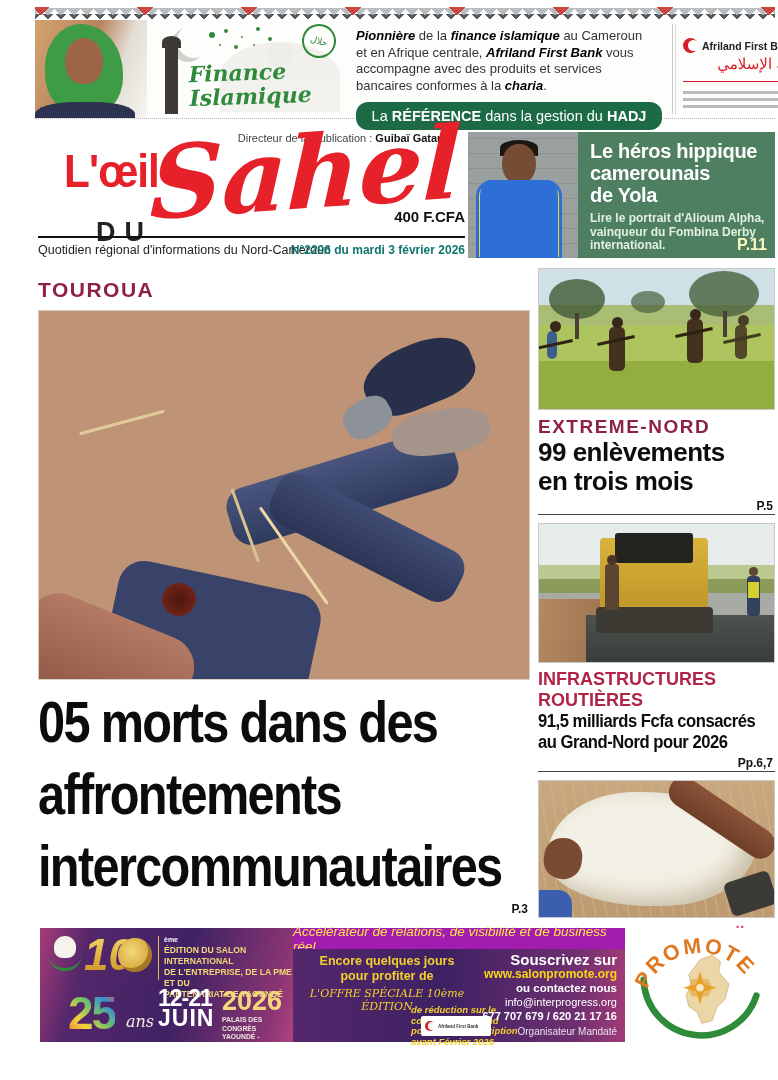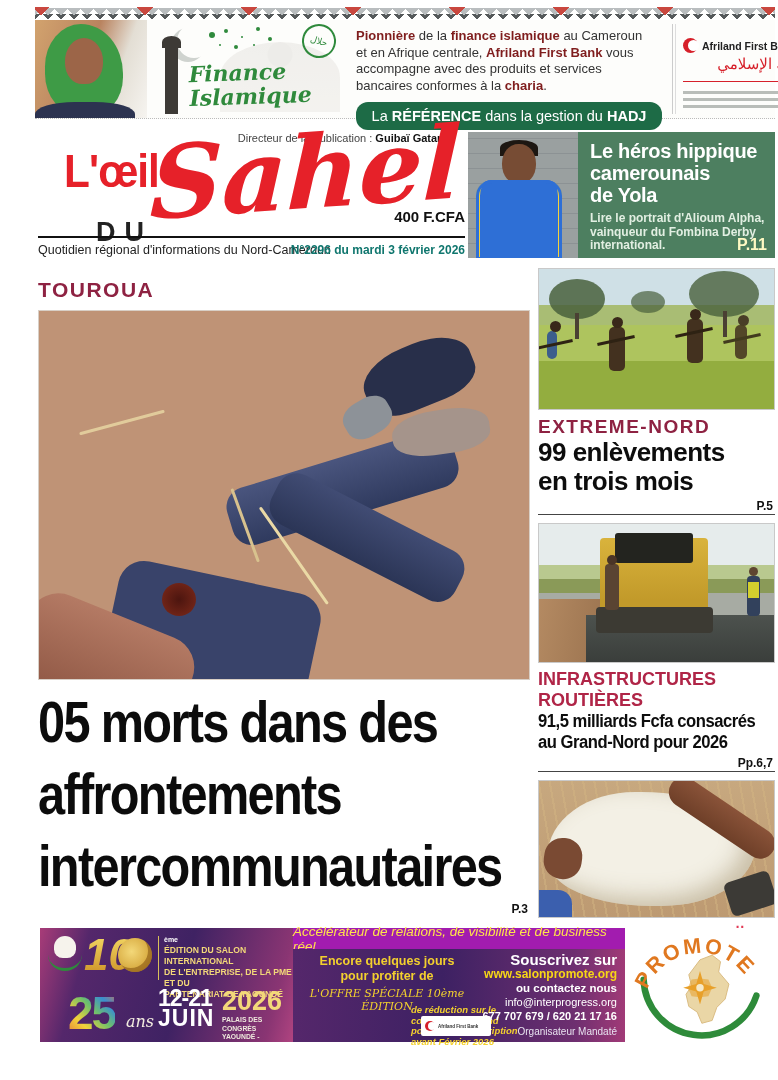--- a/index.html
+++ b/index.html
@@ -34,21 +34,21 @@
      box-shadow:-6px 4px 0 0 #cfd3cf;}
   .stars{position:absolute;left:62px;top:12px;width:6px;height:6px;background:#2f8a3c;border-radius:50%;
      box-shadow:14px -4px 0 -1px #2f8a3c,30px 2px 0 -2px #2f8a3c,46px -6px 0 -1px #2f8a3c,
      8px 10px 0 -2px #2f8a3c,24px 12px 0 -1px #2f8a3c,42px 10px 0 -2px #2f8a3c,58px 4px 0 -1px #2f8a3c;}
   .halal{position:absolute;right:6px;top:4px;width:30px;height:30px;border:2px solid #2f8a3c;border-radius:50%;
      color:#2f8a3c;font-size:9px;display:flex;align-items:center;justify-content:center;transform:rotate(18deg);}
   .fi-script{position:absolute;left:42px;top:40px;color:#2f8a3c;font-family:"DejaVu Serif",serif;
      font-style:italic;font-weight:bold;font-size:22px;line-height:24px;transform:rotate(-2deg);}
   .ad-text{flex:1;padding:8px 10px 0 14px;}
   .ad-para{margin:0;font-size:13px;line-height:16.5px;color:#333;width:300px;}
-  .ad-para b{color:#7f1d1d;}
+  .ad-para b{color:#000000;font-style:italic;}
   .hadj-btn{margin-top:8px;width:286px;background:#1d6b46;color:#fff;border-radius:12px;
      font-size:14.5px;padding:6px 10px;text-align:center;}
   .hadj-btn b{font-weight:bold;}
   .bank-block{flex:none;width:158px;border-left:1px solid #ccc;margin:4px 0;padding:14px 6px 0 10px;position:relative;}
   .bank-block:before{content:"";position:absolute;left:2px;top:0;bottom:0;width:1px;background:#ddd;}
   .bank-row{display:flex;align-items:center;gap:4px;}
   .crescent-icon{width:15px;height:15px;border-radius:50%;background:#d6202a;position:relative;flex:none;}
   .crescent-icon:after{content:"";position:absolute;left:5px;top:2px;width:11px;height:11px;border-radius:50%;background:#fff;}
   .bank-name{font-size:10.5px;font-weight:bold;color:#222;}
   .bank-arabic{color:#d6202a;font-size:15px;text-align:center;margin-top:2px;}

